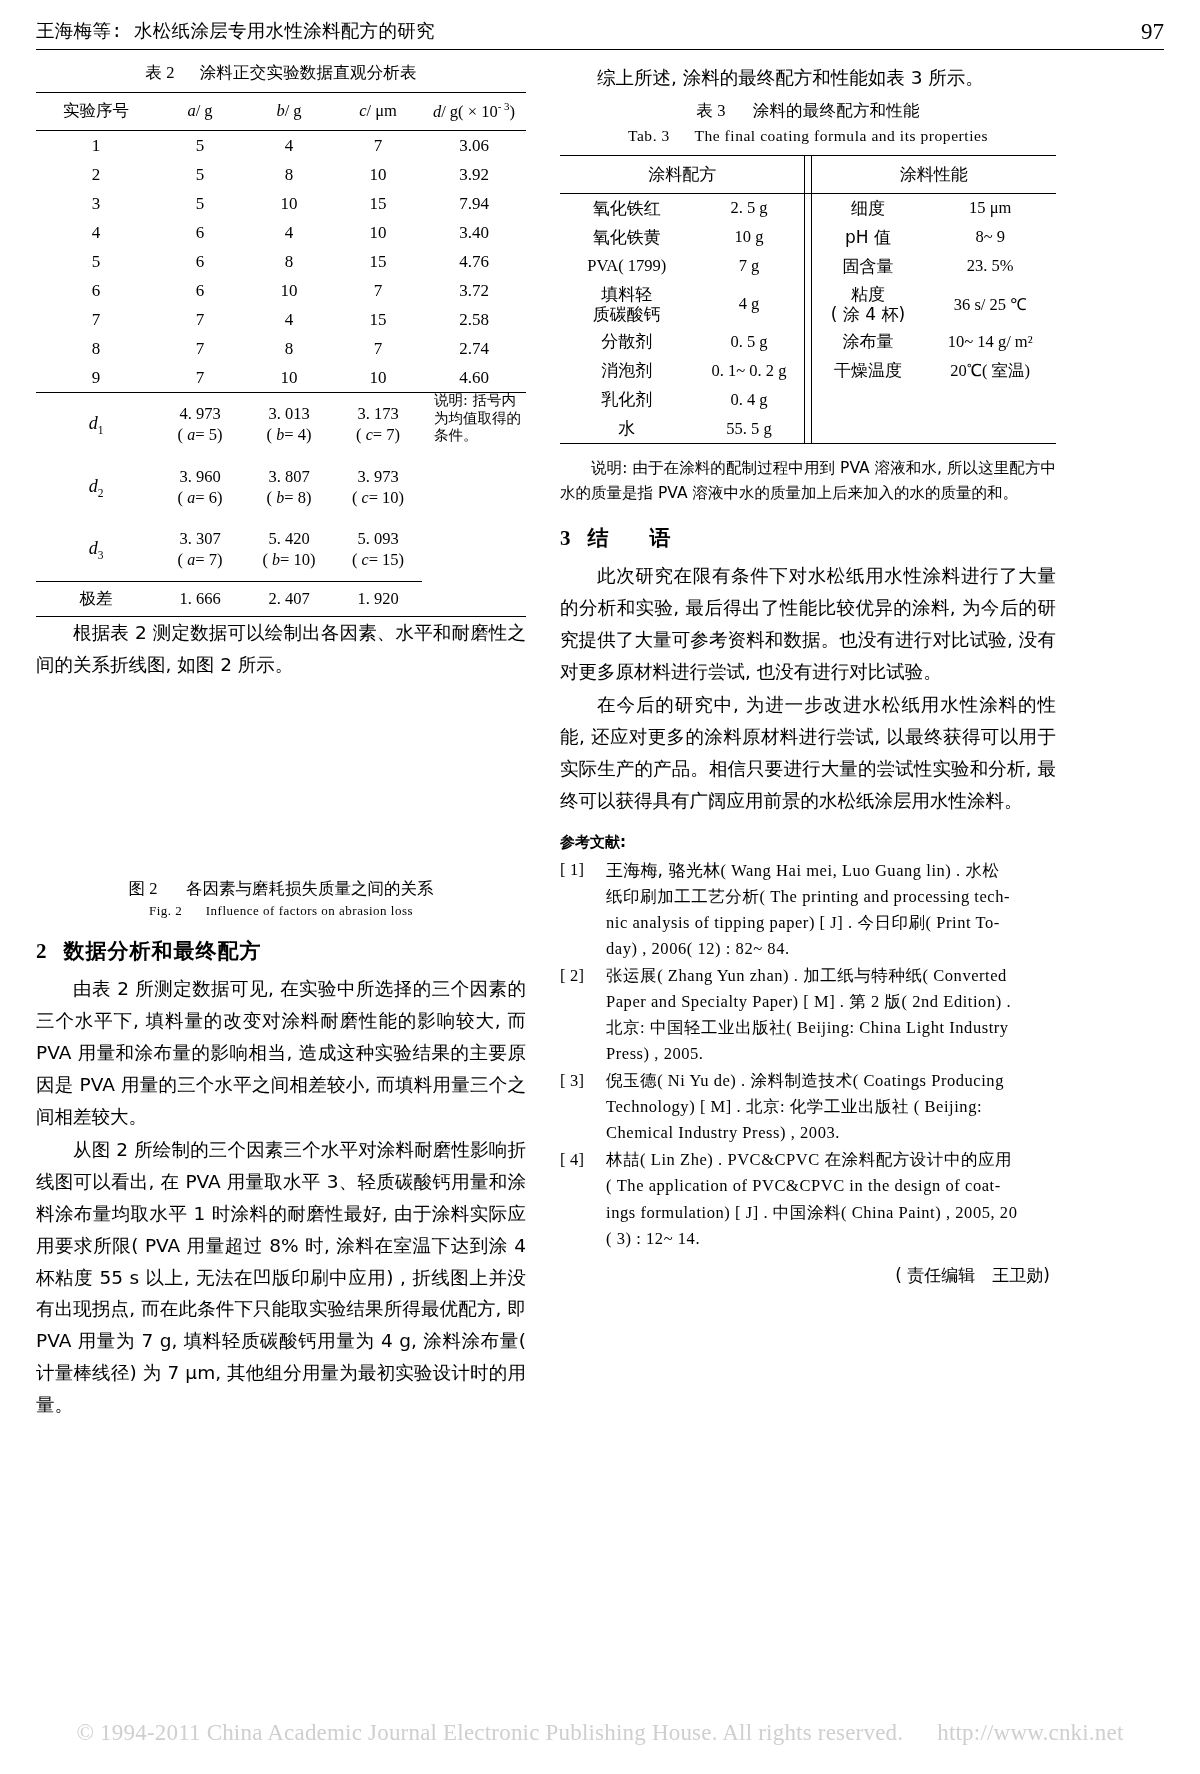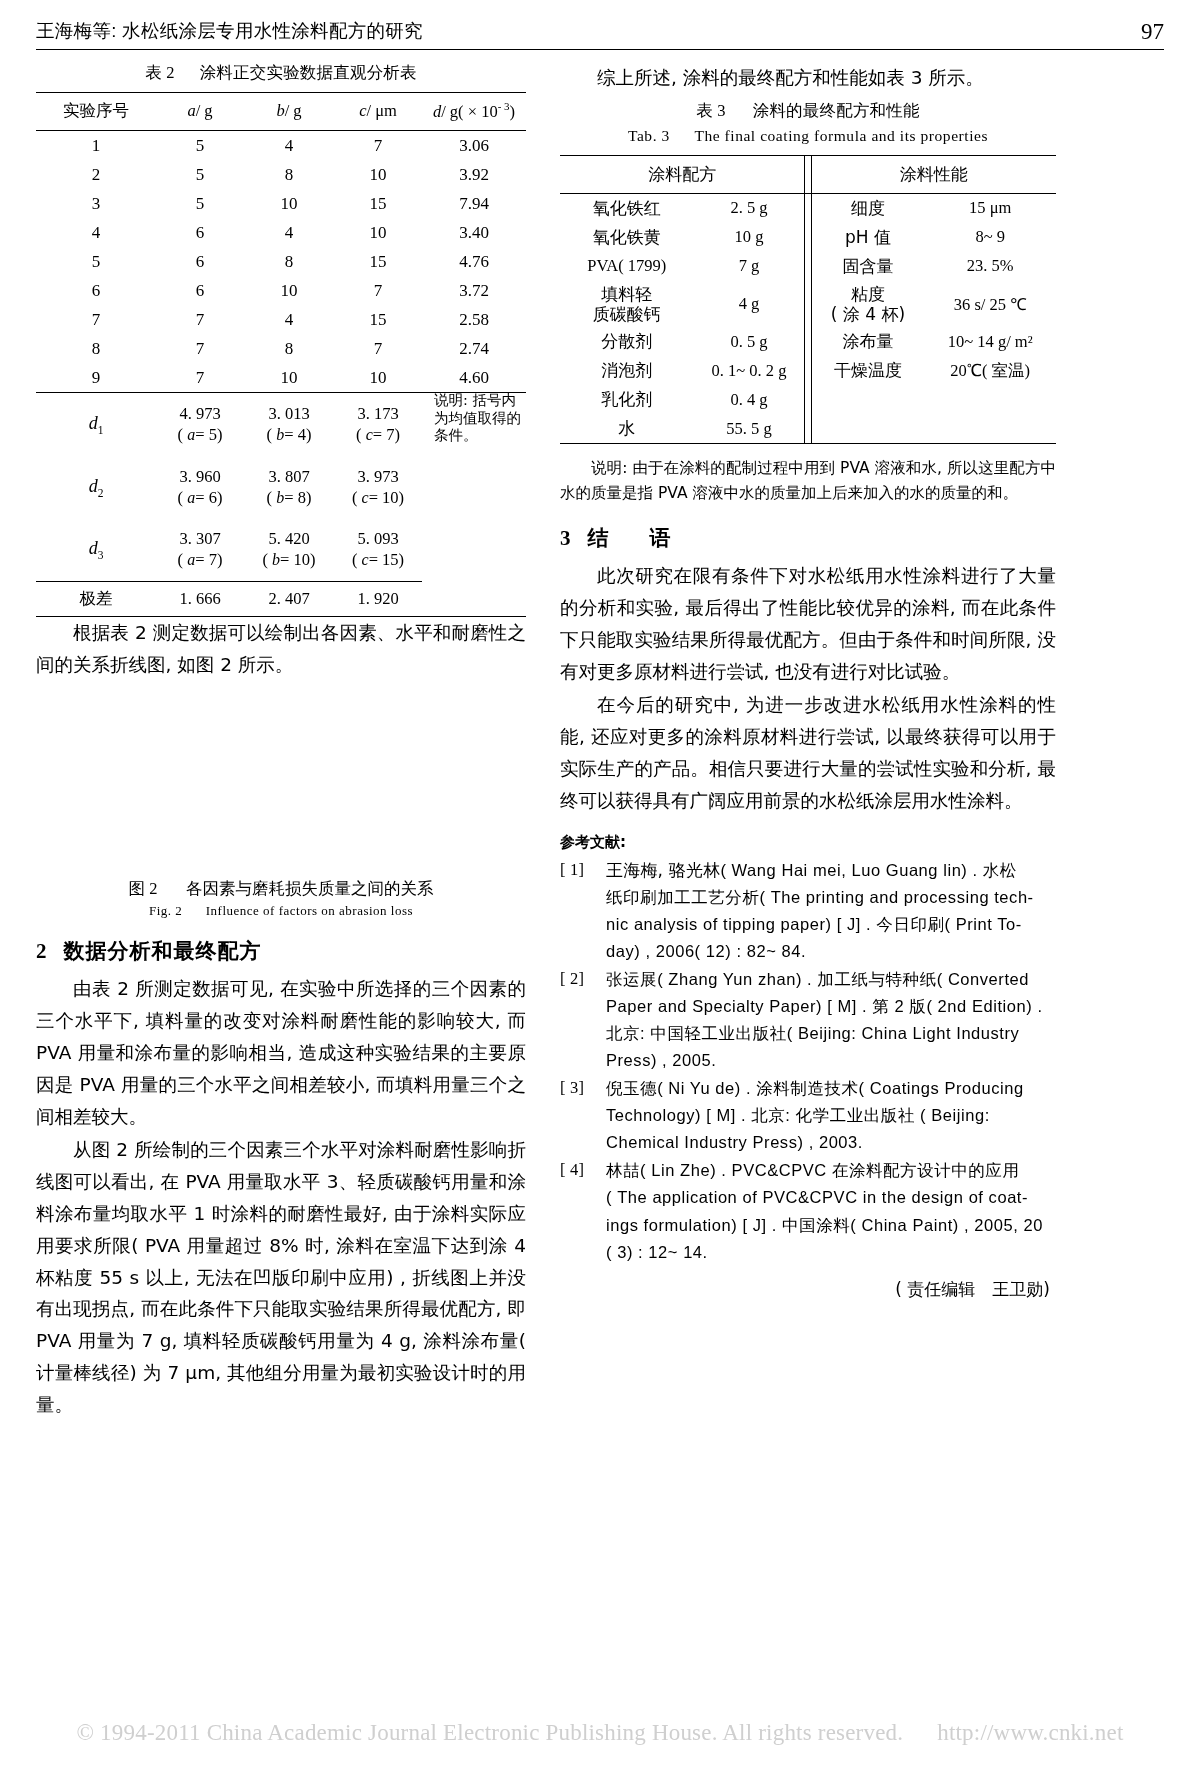--- a/index.html
+++ b/index.html
@@ -14,21 +14,21 @@
     overflow: hidden;
   }
   .page { position: relative; width: 1200px; height: 1774px; padding: 0; }
 
   
   .runhead {
     position: absolute; top: 18px; left: 36px; right: 36px;
     height: 34px;
   }
   .runhead-title {
-    font-family: Liberation Sans, sans-serif;
+    font-family: Liberation Mono, monospace;
     font-size: 18.5px;
     letter-spacing: .3px;
     position: absolute; left: 0; top: 0;
     white-space: nowrap;
   }
   .runhead-page {
     position: absolute; right: 0; top: 1px;
     font-family: "Liberation Serif", serif;
     font-size: 23px;
   }
@@ -209,21 +209,21 @@
     text-align: justify;
     letter-spacing: .2px;
   }
   .ref .tag {
     position: absolute; left: 0; top: 0;
     font-family: "Liberation Serif", serif;
     font-size: 16.5px;
     white-space: nowrap;
   }
   .ref .zh { font-family: "DejaVu Sans", sans-serif; font-size: 17px; }
-  .ref .la { font-family: Liberation Sans, sans-serif; font-size: 16.5px; letter-spacing: .55px;}
+  .ref .la { font-family: Liberation Serif, serif; font-size: 16.5px; letter-spacing: .55px;}
 
   .editor {
     text-align: right;
     font-family: "DejaVu Sans", sans-serif;
     font-size: 17px;
     margin-top: 12px;
     padding-right: 6px;
   }
 
   
@@ -496,21 +496,21 @@
               <td class="en"></td>
             </tr>
           </tbody>
       </table>
 
       <p class="t3note">说明: 由于在涂料的配制过程中用到 PVA 溶液和水, 所以这里配方中水的质量是指 PVA 溶液中水的质量加上后来加入的水的质量的和。</p>
 
       <h2 class="sec jieyu">
         <span class="snum">3</span><span class="stxt">结　语</span>
       </h2>
-      <p class="body">此次研究在限有条件下对水松纸用水性涂料进行了大量的分析和实验, 最后得出了性能比较优异的涂料, 而在此条件下只能取实验结果所得最优配方。但由于条件和时间所限, 没有对更多原材料进行尝试, 也没有进行对比试验。</p>
+      <p class="body">此次研究在限有条件下对水松纸用水性涂料进行了大量的分析和实验, 最后得出了性能比较优异的涂料, 为今后的研究提供了大量可参考资料和数据。也没有进行对比试验, 没有对更多原材料进行尝试, 也没有进行对比试验。</p>
       <p class="body">在今后的研究中, 为进一步改进水松纸用水性涂料的性能, 还应对更多的涂料原材料进行尝试, 以最终获得可以用于实际生产的产品。相信只要进行大量的尝试性实验和分析, 最终可以获得具有广阔应用前景的水松纸涂层用水性涂料。</p>
 
       <div class="reftitle">参考文献:</div>
       <div id="ref-list">
           <div class="ref"><span class="tag">[ 1]</span><span><span class="zh">王海梅, 骆光林</span><span class="la">( Wang Hai mei, Luo Guang lin) . 水松</span></span><br><span><span class="la">纸印刷加工工艺分析( The printing and processing tech-</span></span><br><span><span class="la">nic analysis of tipping paper) [ J] . 今日印刷( Print To-</span></span><br><span><span class="la">day) , 2006( 12) : 82~ 84.</span></span></div>
           <div class="ref"><span class="tag">[ 2]</span><span><span class="la">张运展( Zhang Yun zhan) .  加工纸与特种纸( Converted</span></span><br><span><span class="la">Paper and Specialty Paper) [ M] .  第 2 版( 2nd Edition) .</span></span><br><span><span class="la">北京: 中国轻工业出版社( Beijing: China Light Industry</span></span><br><span><span class="la">Press) , 2005.</span></span></div>
           <div class="ref"><span class="tag">[ 3]</span><span><span class="la">倪玉德( Ni Yu de) .  涂料制造技术( Coatings Producing</span></span><br><span><span class="la">Technology) [ M] .  北京: 化学工业出版社 ( Beijing:</span></span><br><span><span class="la">Chemical Industry Press) , 2003.</span></span></div>
           <div class="ref"><span class="tag">[ 4]</span><span><span class="la">林喆( Lin Zhe) . PVC&amp;CPVC 在涂料配方设计中的应用</span></span><br><span><span class="la">( The application of PVC&amp;CPVC in the design of coat-</span></span><br><span><span class="la">ings formulation) [ J] . 中国涂料( China Paint) , 2005, 20</span></span><br><span><span class="la">( 3) : 12~ 14.</span></span></div>
         </div>
 

